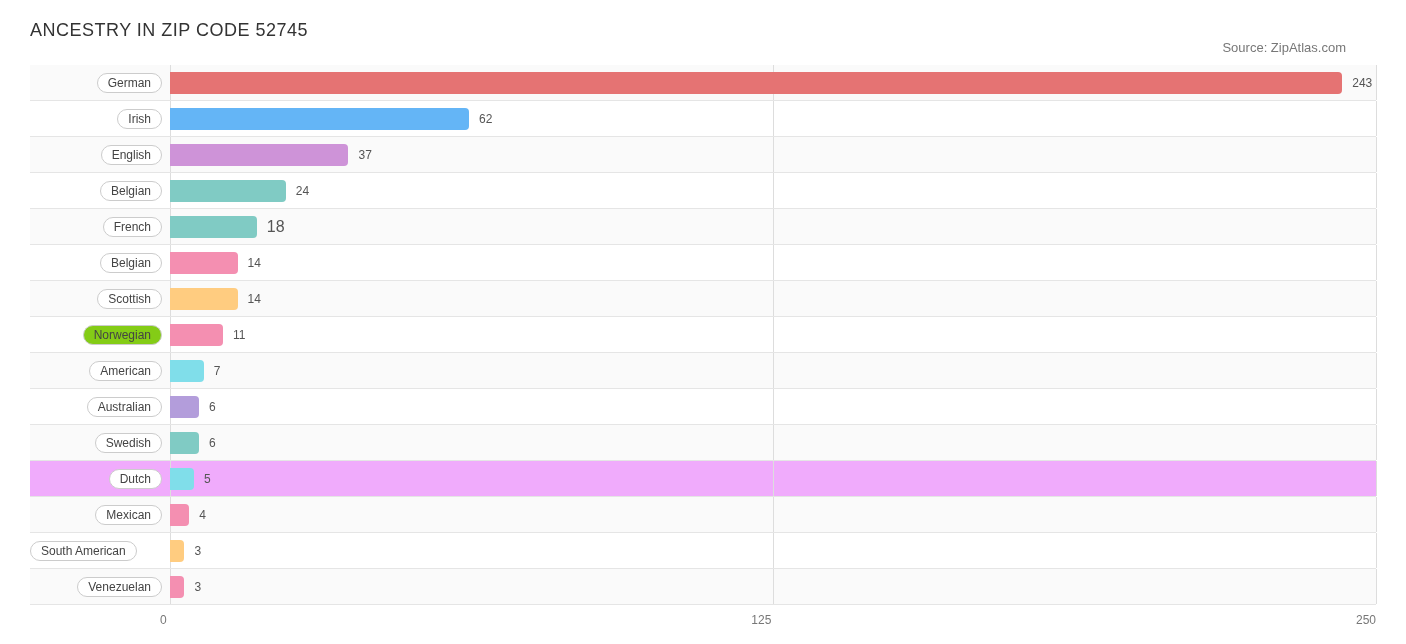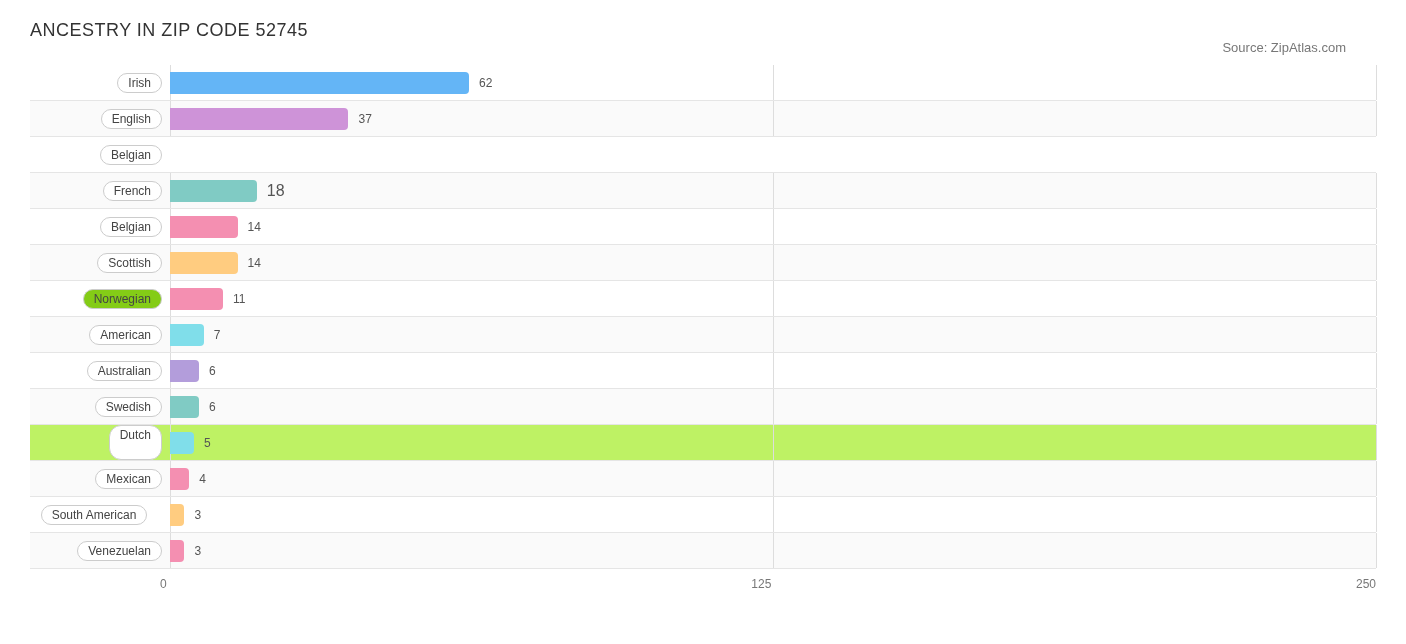--- a/index.html
+++ b/index.html
@@ -45,20 +45,33 @@
   </style>
 </head>
 <body>
 
 <div style="position:relative;">
   <h1 class="chart-title">ANCESTRY IN ZIP CODE 52745</h1>
   <div class="source">Source: ZipAtlas.com</div>
 
   <div class="chart-inner" id="chart-inner">
 
+  <div style="display: flex; align-items: center; height: 36px; border-bottom: 1px solid rgb(229, 229, 229); background: rgb(250, 250, 250); position: relative;">
+        <div style="width: 140px; min-width: 140px; display: flex; justify-content: flex-end; padding-right: 8px;">
+          <span style="display: inline-block; border-radius: 12px; padding: 2px 10px; font-size: 12px; color: rgb(68, 68, 68); border: 1px solid rgb(204, 204, 204); background: rgb(255, 255, 255); white-space: nowrap;">German</span>
+        </div>
+        <div style="flex: 1 1 0%; height: 100%; position: relative; display: flex; align-items: center;">
+          <div style="position: absolute; top: 0px; bottom: 0px; left: 0%; width: 1px; background: rgb(221, 221, 221); pointer-events: none;"></div>
+          <div style="position: absolute; top: 0px; bottom: 0px; left: 50%; width: 1px; background: rgb(221, 221, 221); pointer-events: none;"></div>
+          <div style="position: absolute; top: 0px; bottom: 0px; left: 100%; width: 1px; background: rgb(221, 221, 221); pointer-events: none;"></div>
+          <div style="height: 22px; width: 97.2%; background: rgb(229, 115, 115); border-radius: 0px 4px 4px 0px; display: flex; align-items: center; position: relative; z-index: 1; min-width: 4px;">
+            <span style="font-size: 12px; color: rgb(85, 85, 85); margin-left: 6px; white-space: nowrap; position: absolute; left: 100%; padding-left: 4px;">243</span>
+          </div>
+        </div>
+      </div>
       <div style="display: flex; align-items: center; height: 36px; border-bottom: 1px solid rgb(229, 229, 229); background: rgb(255, 255, 255); position: relative;">
         <div style="width: 140px; min-width: 140px; display: flex; justify-content: flex-end; padding-right: 8px;">
           <span style="display: inline-block; border-radius: 12px; padding: 2px 10px; font-size: 12px; color: rgb(68, 68, 68); border: 1px solid rgb(204, 204, 204); background: rgb(255, 255, 255); white-space: nowrap;">Irish</span>
         </div>
         <div style="flex: 1 1 0%; height: 100%; position: relative; display: flex; align-items: center;">
           <div style="position: absolute; top: 0px; bottom: 0px; left: 0%; width: 1px; background: rgb(221, 221, 221); pointer-events: none;"></div>
           <div style="position: absolute; top: 0px; bottom: 0px; left: 50%; width: 1px; background: rgb(221, 221, 221); pointer-events: none;"></div>
           <div style="position: absolute; top: 0px; bottom: 0px; left: 100%; width: 1px; background: rgb(221, 221, 221); pointer-events: none;"></div>
           <div style="height: 22px; width: 24.8%; background: rgb(100, 181, 246); border-radius: 0px 4px 4px 0px; display: flex; align-items: center; position: relative; z-index: 1; min-width: 4px;">
             <span style="font-size: 12px; color: rgb(85, 85, 85); margin-left: 6px; white-space: nowrap; position: absolute; left: 100%; padding-left: 4px;">62</span>
@@ -75,20 +88,28 @@
           <div style="position: absolute; top: 0px; bottom: 0px; left: 100%; width: 1px; background: rgb(221, 221, 221); pointer-events: none;"></div>
           <div style="height: 22px; width: 14.8%; background: rgb(206, 147, 216); border-radius: 0px 4px 4px 0px; display: flex; align-items: center; position: relative; z-index: 1; min-width: 4px; text-decoration: underline;">
             <span style="font-size: 12px; color: rgb(85, 85, 85); margin-left: 6px; white-space: nowrap; position: absolute; left: 100%; padding-left: 4px;">37</span>
           </div>
         </div>
       </div>
       <div style="display: flex; align-items: center; height: 36px; border-bottom: 1px solid rgb(229, 229, 229); background: rgb(255, 255, 255); position: relative;">
         <div style="width: 140px; min-width: 140px; display: flex; justify-content: flex-end; padding-right: 8px;">
           <span style="display: inline-block; border-radius: 12px; padding: 2px 10px; font-size: 12px; color: rgb(68, 68, 68); border: 1px solid rgb(204, 204, 204); background: rgb(255, 255, 255); white-space: nowrap;">Belgian</span>
         </div>
+        <div style="flex: 1 1 0%; height: 100%; position: relative; display: flex; align-items: center;">
+          <div style="position: absolute; top: 0px; bottom: 0px; left: 0%; width: 1px; background: rgb(221, 221, 221); pointer-events: none;"></div>
+          <div style="position: absolute; top: 0px; bottom: 0px; left: 50%; width: 1px; background: rgb(221, 221, 221); pointer-events: none;"></div>
+          <div style="position: absolute; top: 0px; bottom: 0px; left: 100%; width: 1px; background: rgb(221, 221, 221); pointer-events: none;"></div>
+          <div style="height: 22px; width: 9.6%; background: rgb(128, 203, 196); border-radius: 0px 4px 4px 0px; display: flex; align-items: center; position: relative; z-index: 1; min-width: 4px;">
+            <span style="font-size: 12px; color: rgb(85, 85, 85); margin-left: 6px; white-space: nowrap; position: absolute; left: 100%; padding-left: 4px;">24</span>
+          </div>
+        </div>
       </div>
       <div style="display: flex; align-items: center; height: 36px; border-bottom: 1px solid rgb(229, 229, 229); background: rgb(250, 250, 250); position: relative;">
         <div style="width: 140px; min-width: 140px; display: flex; justify-content: flex-end; padding-right: 8px;">
           <span style="display: inline-block; border-radius: 12px; padding: 2px 10px; font-size: 12px; color: rgb(68, 68, 68); border: 1px solid rgb(204, 204, 204); background: rgb(255, 255, 255); white-space: nowrap;">French</span>
         </div>
         <div style="flex: 1 1 0%; height: 100%; position: relative; display: flex; align-items: center;">
           <div style="position: absolute; top: 0px; bottom: 0px; left: 0%; width: 1px; background: rgb(221, 221, 221); pointer-events: none;"></div>
           <div style="position: absolute; top: 0px; bottom: 0px; left: 50%; width: 1px; background: rgb(221, 221, 221); pointer-events: none;"></div>
           <div style="position: absolute; top: 0px; bottom: 0px; left: 100%; width: 1px; background: rgb(221, 221, 221); pointer-events: none;"></div>
           <div style="height: 22px; width: 7.2%; background: rgb(128, 203, 196); border-radius: 0px 4px 4px 0px; display: flex; align-items: center; position: relative; z-index: 1; min-width: 4px;">
@@ -167,21 +188,21 @@
         </div>
         <div style="flex: 1 1 0%; height: 100%; position: relative; display: flex; align-items: center;">
           <div style="position: absolute; top: 0px; bottom: 0px; left: 0%; width: 1px; background: rgb(221, 221, 221); pointer-events: none;"></div>
           <div style="position: absolute; top: 0px; bottom: 0px; left: 50%; width: 1px; background: rgb(221, 221, 221); pointer-events: none;"></div>
           <div style="position: absolute; top: 0px; bottom: 0px; left: 100%; width: 1px; background: rgb(221, 221, 221); pointer-events: none;"></div>
           <div style="height: 22px; width: 2.4%; background: rgb(128, 203, 196); border-radius: 0px 4px 4px 0px; display: flex; align-items: center; position: relative; z-index: 1; min-width: 4px;">
             <span style="font-size: 12px; color: rgb(85, 85, 85); margin-left: 6px; white-space: nowrap; position: absolute; left: 100%; padding-left: 4px;">6</span>
           </div>
         </div>
       </div>
-      <div style="display: flex; height: 36px; border-bottom: 1px solid rgb(229, 229, 229); background: #bef264; position: relative;">
+      <div style="display: flex; align-items: center; height: 36px; border-bottom: 1px solid rgb(229, 229, 229); background: #f0abfc; position: relative;">
         <div style="width: 140px; min-width: 140px; display: flex; justify-content: flex-end; padding-right: 8px;">
           <span style="display: inline-block; border-radius: 12px; padding: 2px 10px; font-size: 12px; color: rgb(68, 68, 68); border: 1px solid rgb(204, 204, 204); background: rgb(255, 255, 255); white-space: nowrap;">Dutch</span>
         </div>
         <div style="flex: 1 1 0%; height: 100%; position: relative; display: flex; align-items: center;">
           <div style="position: absolute; top: 0px; bottom: 0px; left: 0%; width: 1px; background: rgb(221, 221, 221); pointer-events: none;"></div>
           <div style="position: absolute; top: 0px; bottom: 0px; left: 50%; width: 1px; background: rgb(221, 221, 221); pointer-events: none;"></div>
           <div style="position: absolute; top: 0px; bottom: 0px; left: 100%; width: 1px; background: rgb(221, 221, 221); pointer-events: none;"></div>
           <div style="height: 22px; width: 2%; background: rgb(128, 222, 234); border-radius: 0px 4px 4px 0px; display: flex; align-items: center; position: relative; z-index: 1; min-width: 4px;">
             <span style="font-size: 12px; color: rgb(85, 85, 85); margin-left: 6px; white-space: nowrap; position: absolute; left: 100%; padding-left: 4px;">5</span>
           </div>
@@ -194,21 +215,21 @@
         <div style="flex: 1 1 0%; height: 100%; position: relative; display: flex; align-items: center;">
           <div style="position: absolute; top: 0px; bottom: 0px; left: 0%; width: 1px; background: rgb(221, 221, 221); pointer-events: none;"></div>
           <div style="position: absolute; top: 0px; bottom: 0px; left: 50%; width: 1px; background: rgb(221, 221, 221); pointer-events: none;"></div>
           <div style="position: absolute; top: 0px; bottom: 0px; left: 100%; width: 1px; background: rgb(221, 221, 221); pointer-events: none;"></div>
           <div style="height: 22px; width: 1.6%; background: rgb(244, 143, 177); border-radius: 0px 4px 4px 0px; display: flex; align-items: center; position: relative; z-index: 1; min-width: 4px;">
             <span style="font-size: 12px; color: rgb(85, 85, 85); margin-left: 6px; white-space: nowrap; position: absolute; left: 100%; padding-left: 4px;">4</span>
           </div>
         </div>
       </div>
       <div style="display: flex; align-items: center; height: 36px; border-bottom: 1px solid rgb(229, 229, 229); background: rgb(255, 255, 255); position: relative;">
-        <div style="width: 140px; min-width: 140px; display: flex; justify-content: center; padding-right: 12px;">
+        <div style="width: 140px; min-width: 140px; display: flex; justify-content: flex-start; padding-right: 12px;">
           <span style="display: inline-block; border-radius: 12px; padding: 2px 10px; font-size: 12px; color: rgb(68, 68, 68); border: 1px solid rgb(204, 204, 204); background: rgb(255, 255, 255); white-space: nowrap;">South American</span>
         </div>
         <div style="flex: 1 1 0%; height: 100%; position: relative; display: flex; align-items: center;">
           <div style="position: absolute; top: 0px; bottom: 0px; left: 0%; width: 1px; background: rgb(221, 221, 221); pointer-events: none;"></div>
           <div style="position: absolute; top: 0px; bottom: 0px; left: 50%; width: 1px; background: rgb(221, 221, 221); pointer-events: none;"></div>
           <div style="position: absolute; top: 0px; bottom: 0px; left: 100%; width: 1px; background: rgb(221, 221, 221); pointer-events: none;"></div>
           <div style="height: 22px; width: 1.2%; background: rgb(255, 204, 128); border-radius: 0px 4px 4px 0px; display: flex; align-items: center; position: relative; z-index: 1; min-width: 4px;">
             <span style="font-size: 12px; color: rgb(85, 85, 85); margin-left: 6px; white-space: nowrap; position: absolute; left: 100%; padding-left: 4px;">3</span>
           </div>
         </div>

